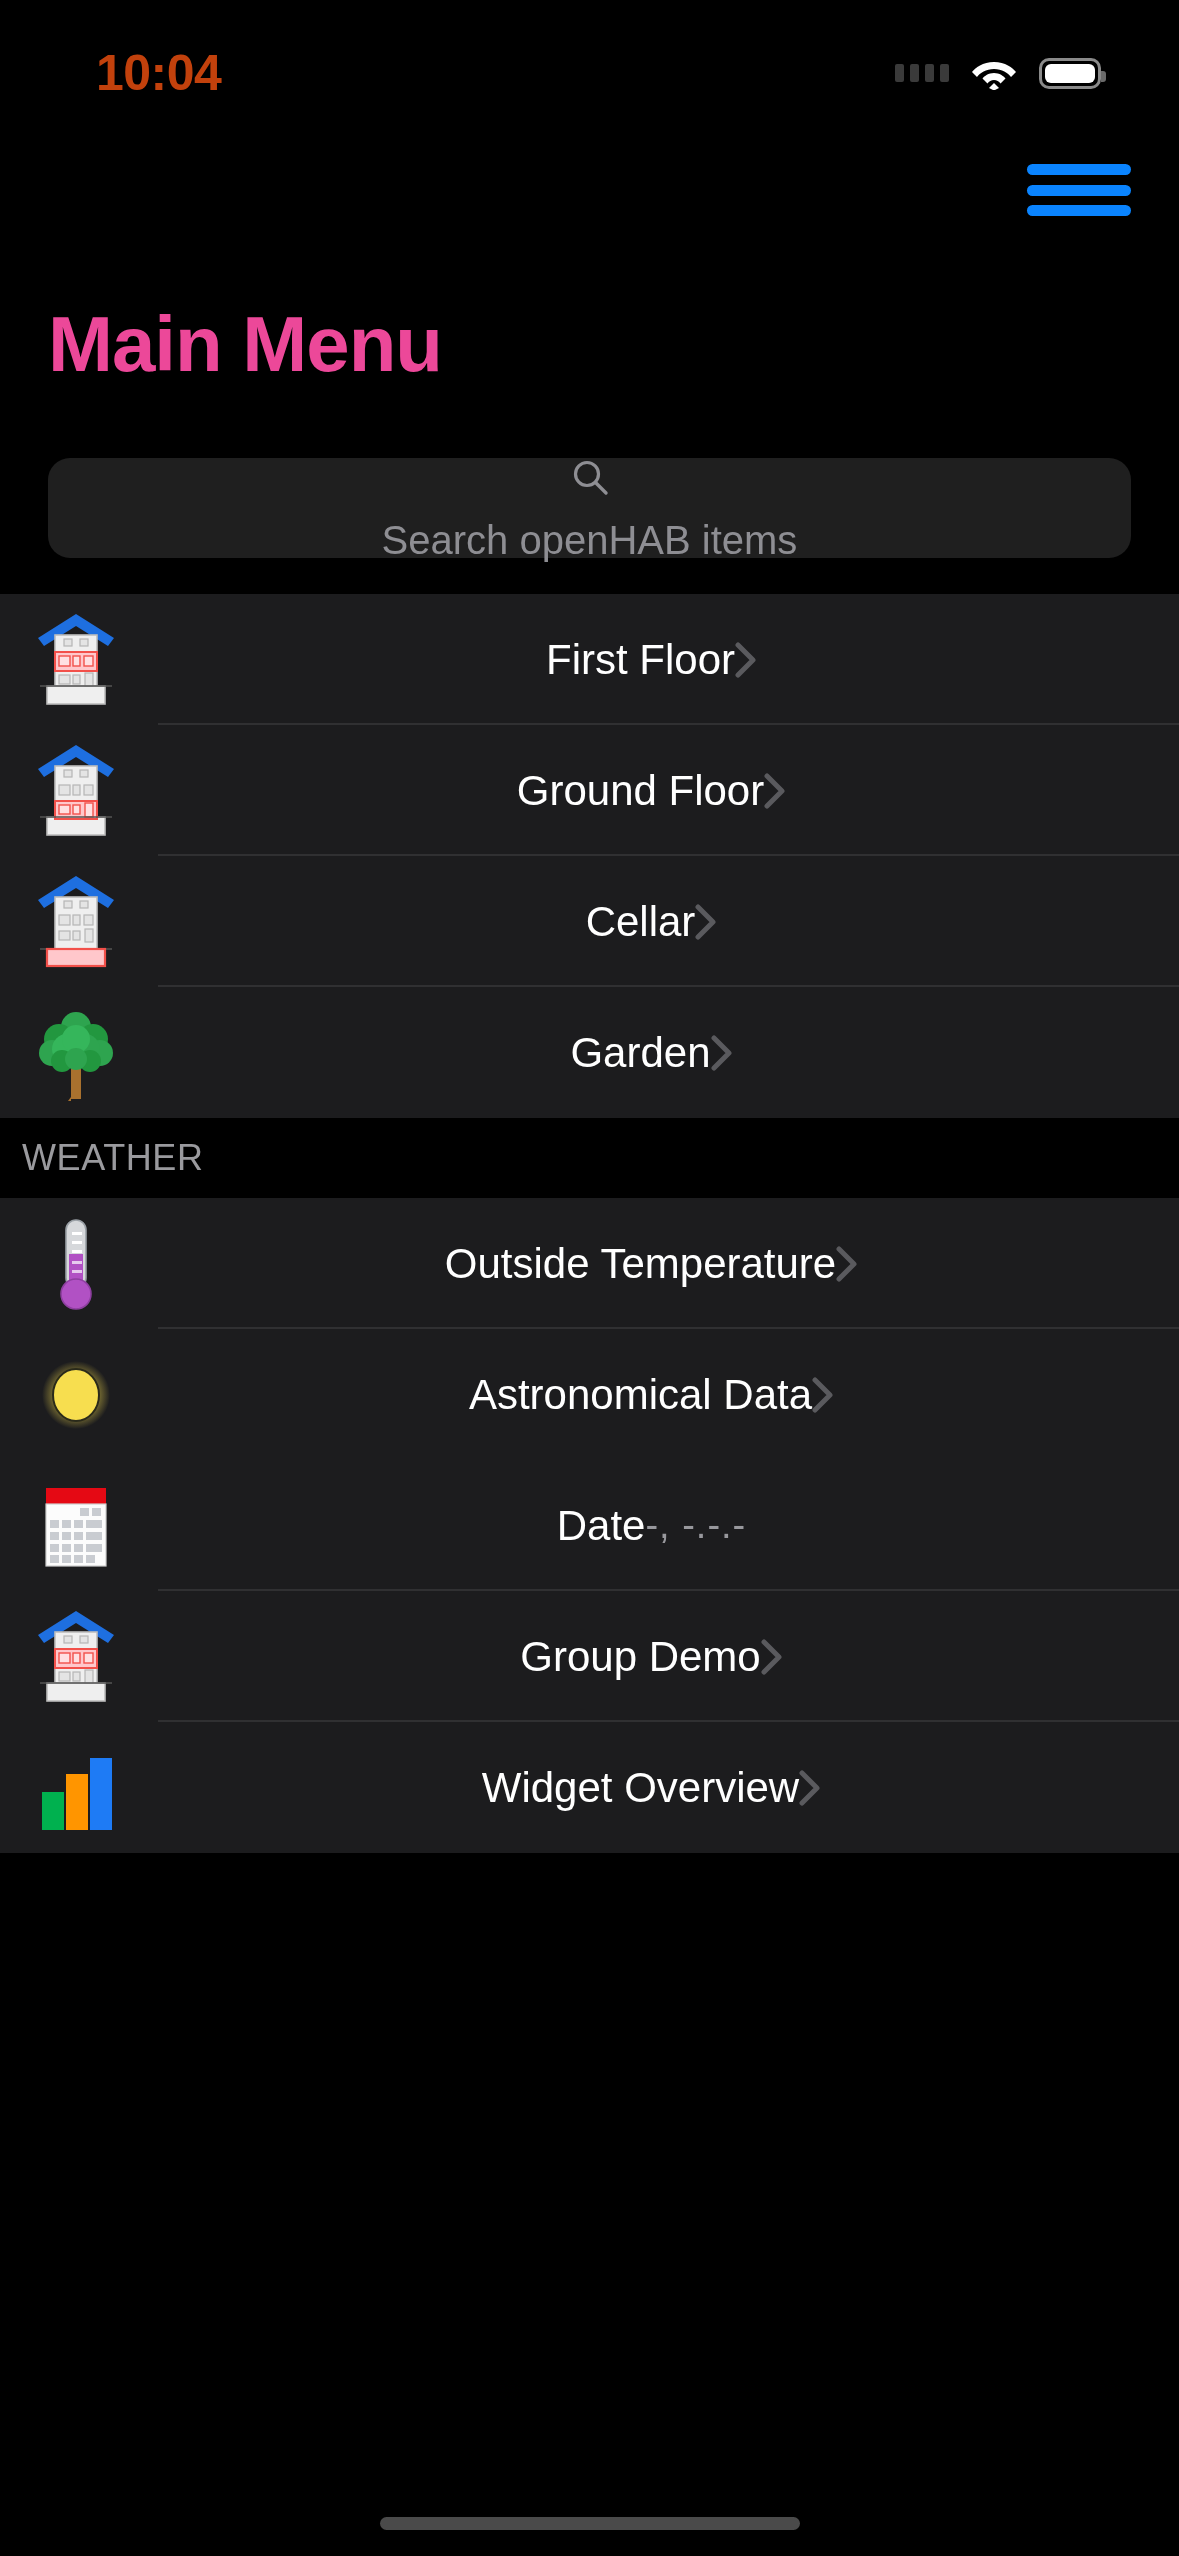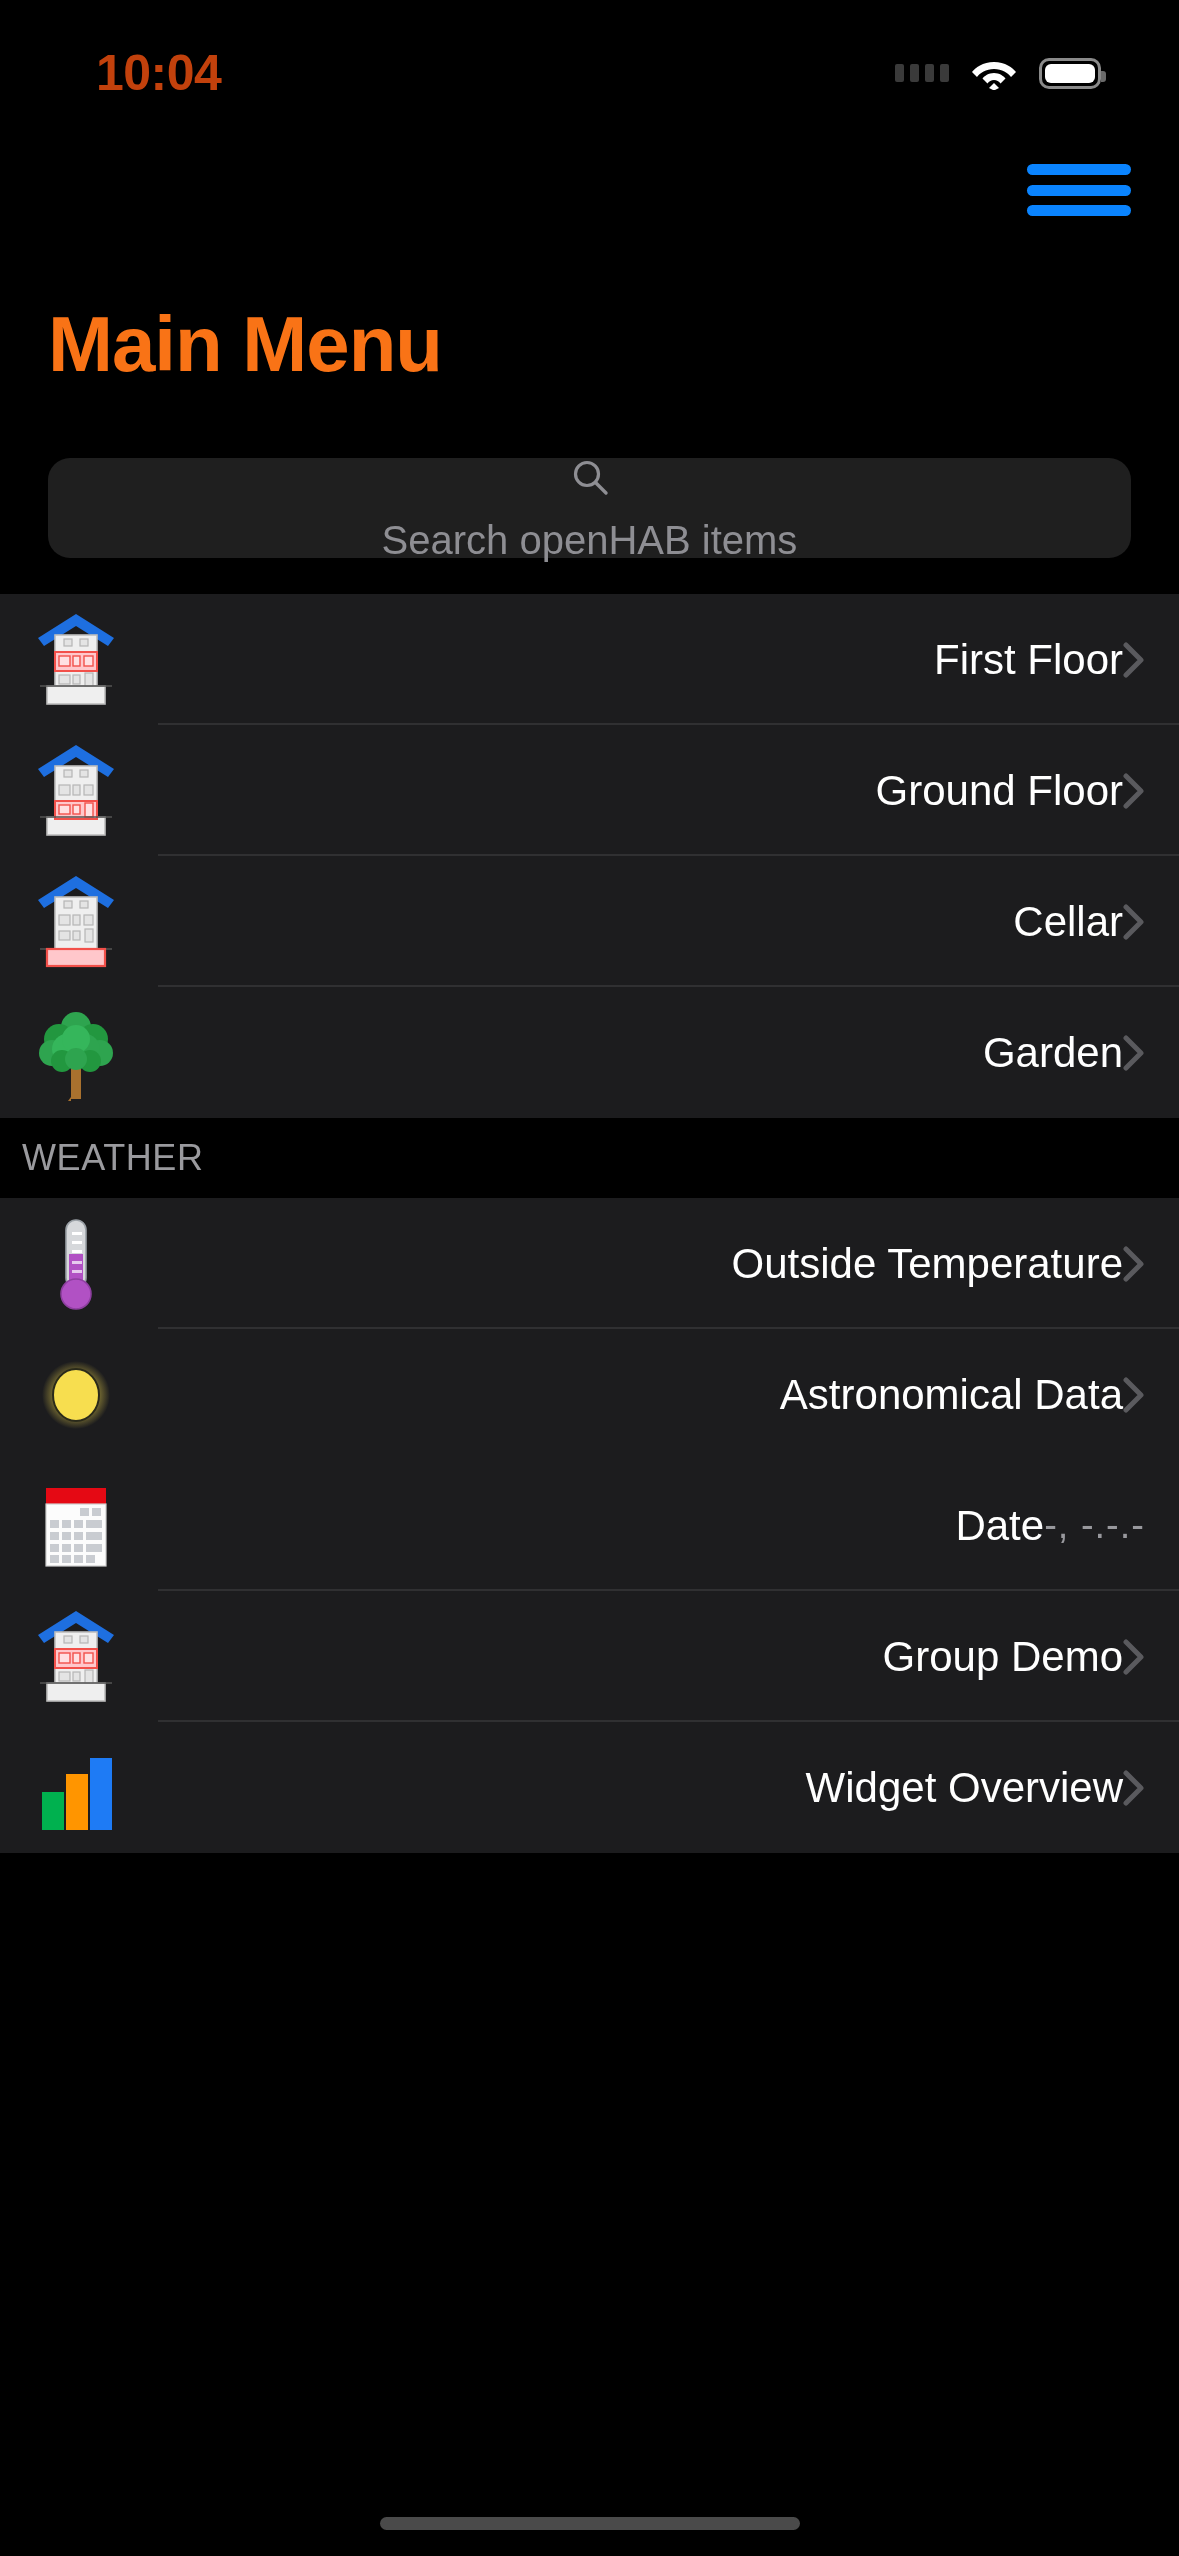--- a/index.html
+++ b/index.html
@@ -46,21 +46,21 @@
     padding:6px 0;
     cursor:pointer;
   }
   .hamburger span {
     display:block; height:11px; background:#0a84ff; border-radius:6px; width:100%;
   }
 
   
   .large-title {
     position:absolute; top:305px; left:48px;
-    color:#f97316; font-size:78px; font-weight:700; letter-spacing:-1px;
+    color:#ec4899; font-size:78px; font-weight:700; letter-spacing:-1px;
     line-height:1;
   }
 
   
   .searchwrap {
     position:absolute; top:458px; left:48px; right:48px; height:100px;
   }
   .searchbar {
     width:100%; height:100%;
     background:#1f1f1f; border-radius:22px;
@@ -87,21 +87,21 @@
     height:131px;
     background:#1c1c1e;
     padding-left:22px;
   }
   .row .icon-cell {
     width:108px; flex:0 0 108px;
     display:flex; align-items:center; justify-content:center;
     height:100%;
   }
   .row .row-body {
-    flex:1 1 auto; display:flex; align-items:center; justify-content:flex-end;
+    flex:1 1 auto; display:flex; align-items:center; justify-content:center;
     height:100%; margin-left:28px; padding-right:34px;
     position:relative;
   }
   .row .row-body:after {
     content:""; position:absolute; left:0; right:-34px; bottom:0; height:2px;
     background:#303032;
   }
   .row.last .row-body:after { background:#303032; }
   .group > .row:last-child .row-body:after { background:transparent; }
 

